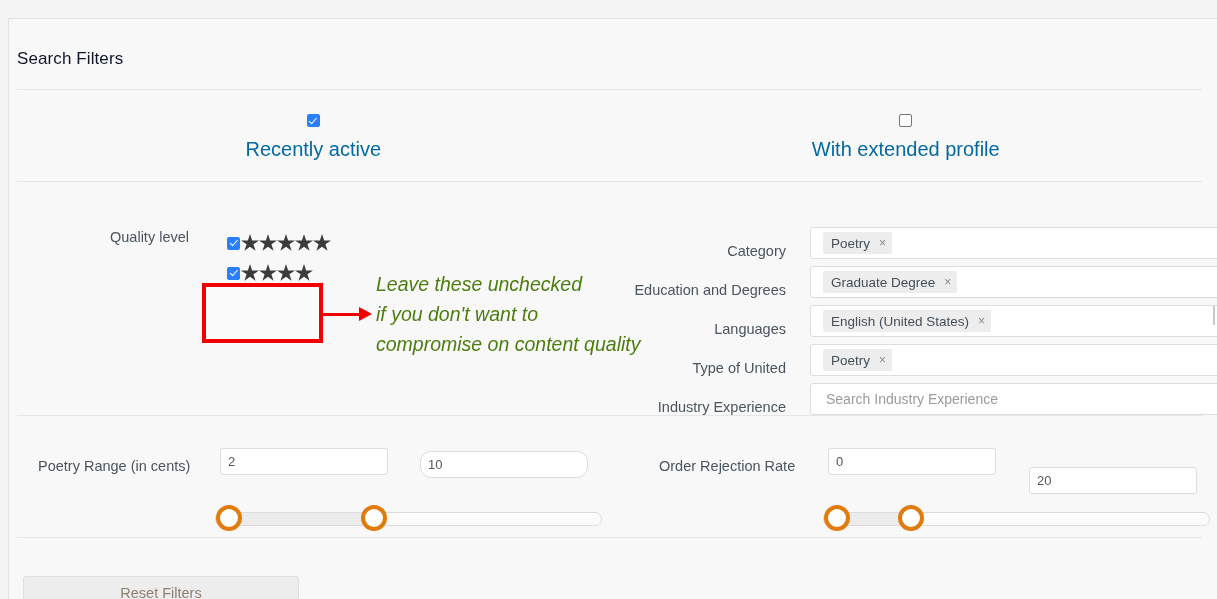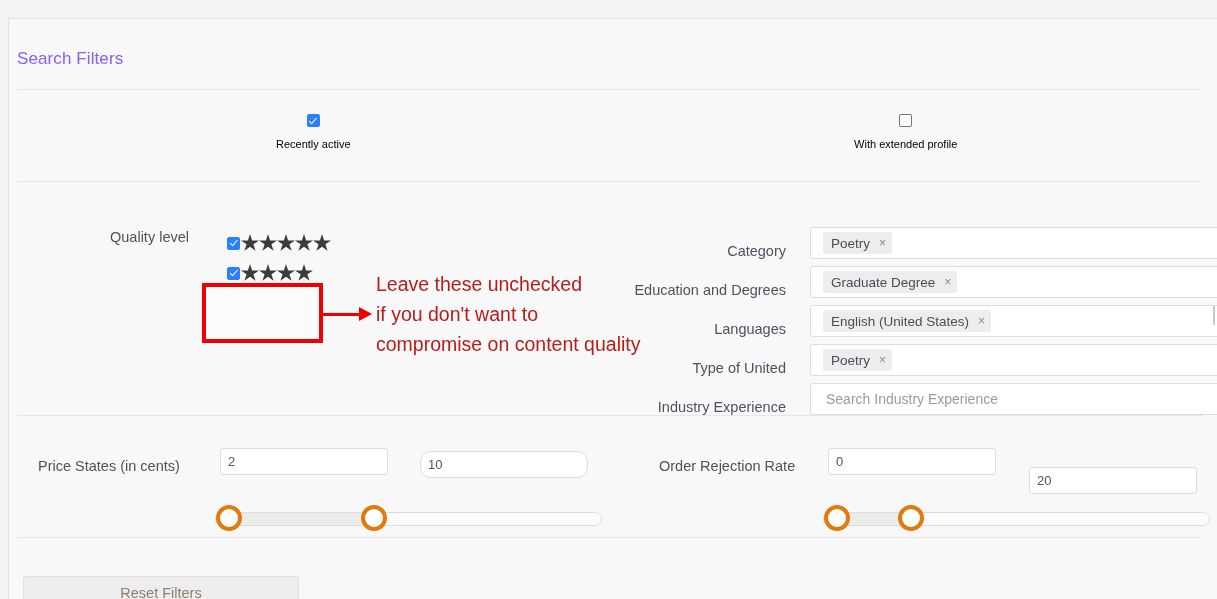--- a/index.html
+++ b/index.html
@@ -27,21 +27,21 @@
     border-left: 1px solid #e3e3e3;
     border-top: 1px solid #e3e3e3;
     box-sizing: border-box;
   }
 
   .panel-title {
     position: absolute;
     left: 8px;
     top: 30px;
     font-size: 17px;
-    color: #8b5cf6;
+    color: #0f172a;
     letter-spacing: .1px;
   }
 
   .divider {
     position: absolute;
     left: 8px;
     width: 1185px;
     height: 1px;
     background: #e6e6e6;
   }
@@ -86,22 +86,22 @@
     position: absolute;
     left: 3.6px;
     top: .8px;
     width: 3px;
     height: 6.5px;
     border: solid #fff;
     border-width: 0 1.7px 1.7px 0;
     transform: rotate(42deg);
   }
   .toprow .lbl {
-    font-size: 11px;
-    color: #000000;
+    font-size: 20px;
+    color: #0369a1;
   }
 
   
   .ql-label {
     position: absolute;
     left: 101px;
     top: 210px;
     font-size: 14.5px;
     color: #4a545f;
   }
@@ -156,21 +156,22 @@
     border-bottom: 7.5px solid transparent;
     border-left: 13px solid #f00000;
   }
   .annot {
     position: absolute;
     left: 367px;
     top: 250px;
     width: 330px;
     font-size: 19.5px;
     line-height: 30px;
-    color: #b91c1c;
+    color: #4d7c0f;
+    font-style: italic;
   }
 
   
   .form {
     position: absolute;
     left: 620px;
     top: 201px;
   }
   .form-row {
     display: flex;
@@ -416,21 +417,21 @@
         <div class="form-label">Industry Experience</div>
         <div class="field">
           <span class="placeholder">Search Industry Experience</span>
         </div>
       </div>
 
     </div>
 
     <div class="divider d3"></div>
 
-    <div class="range-label" style="left:29px; top:439px;">Price States (in cents)</div>
+    <div class="range-label" style="left:29px; top:439px;">Poetry Range (in cents)</div>
     <input class="num-input" style="left: 211px; top: 429px; width: 168px;" value="2">
     <input class="num-input" style="left: 411px; top: 432px; width: 168px; border-radius: 11px;" value="10">
     <div class="slider" style="left:206px; top:493px; width:387px;">
       <div class="track"></div>
       <div class="fill" style="left:14px; width:145px;"></div>
       <div class="handle" style="left:1px;"></div>
       <div class="handle" style="left:146px;"></div>
     </div>
 
     <div class="range-label" style="left:650px; top:439px;">Order Rejection Rate</div>

